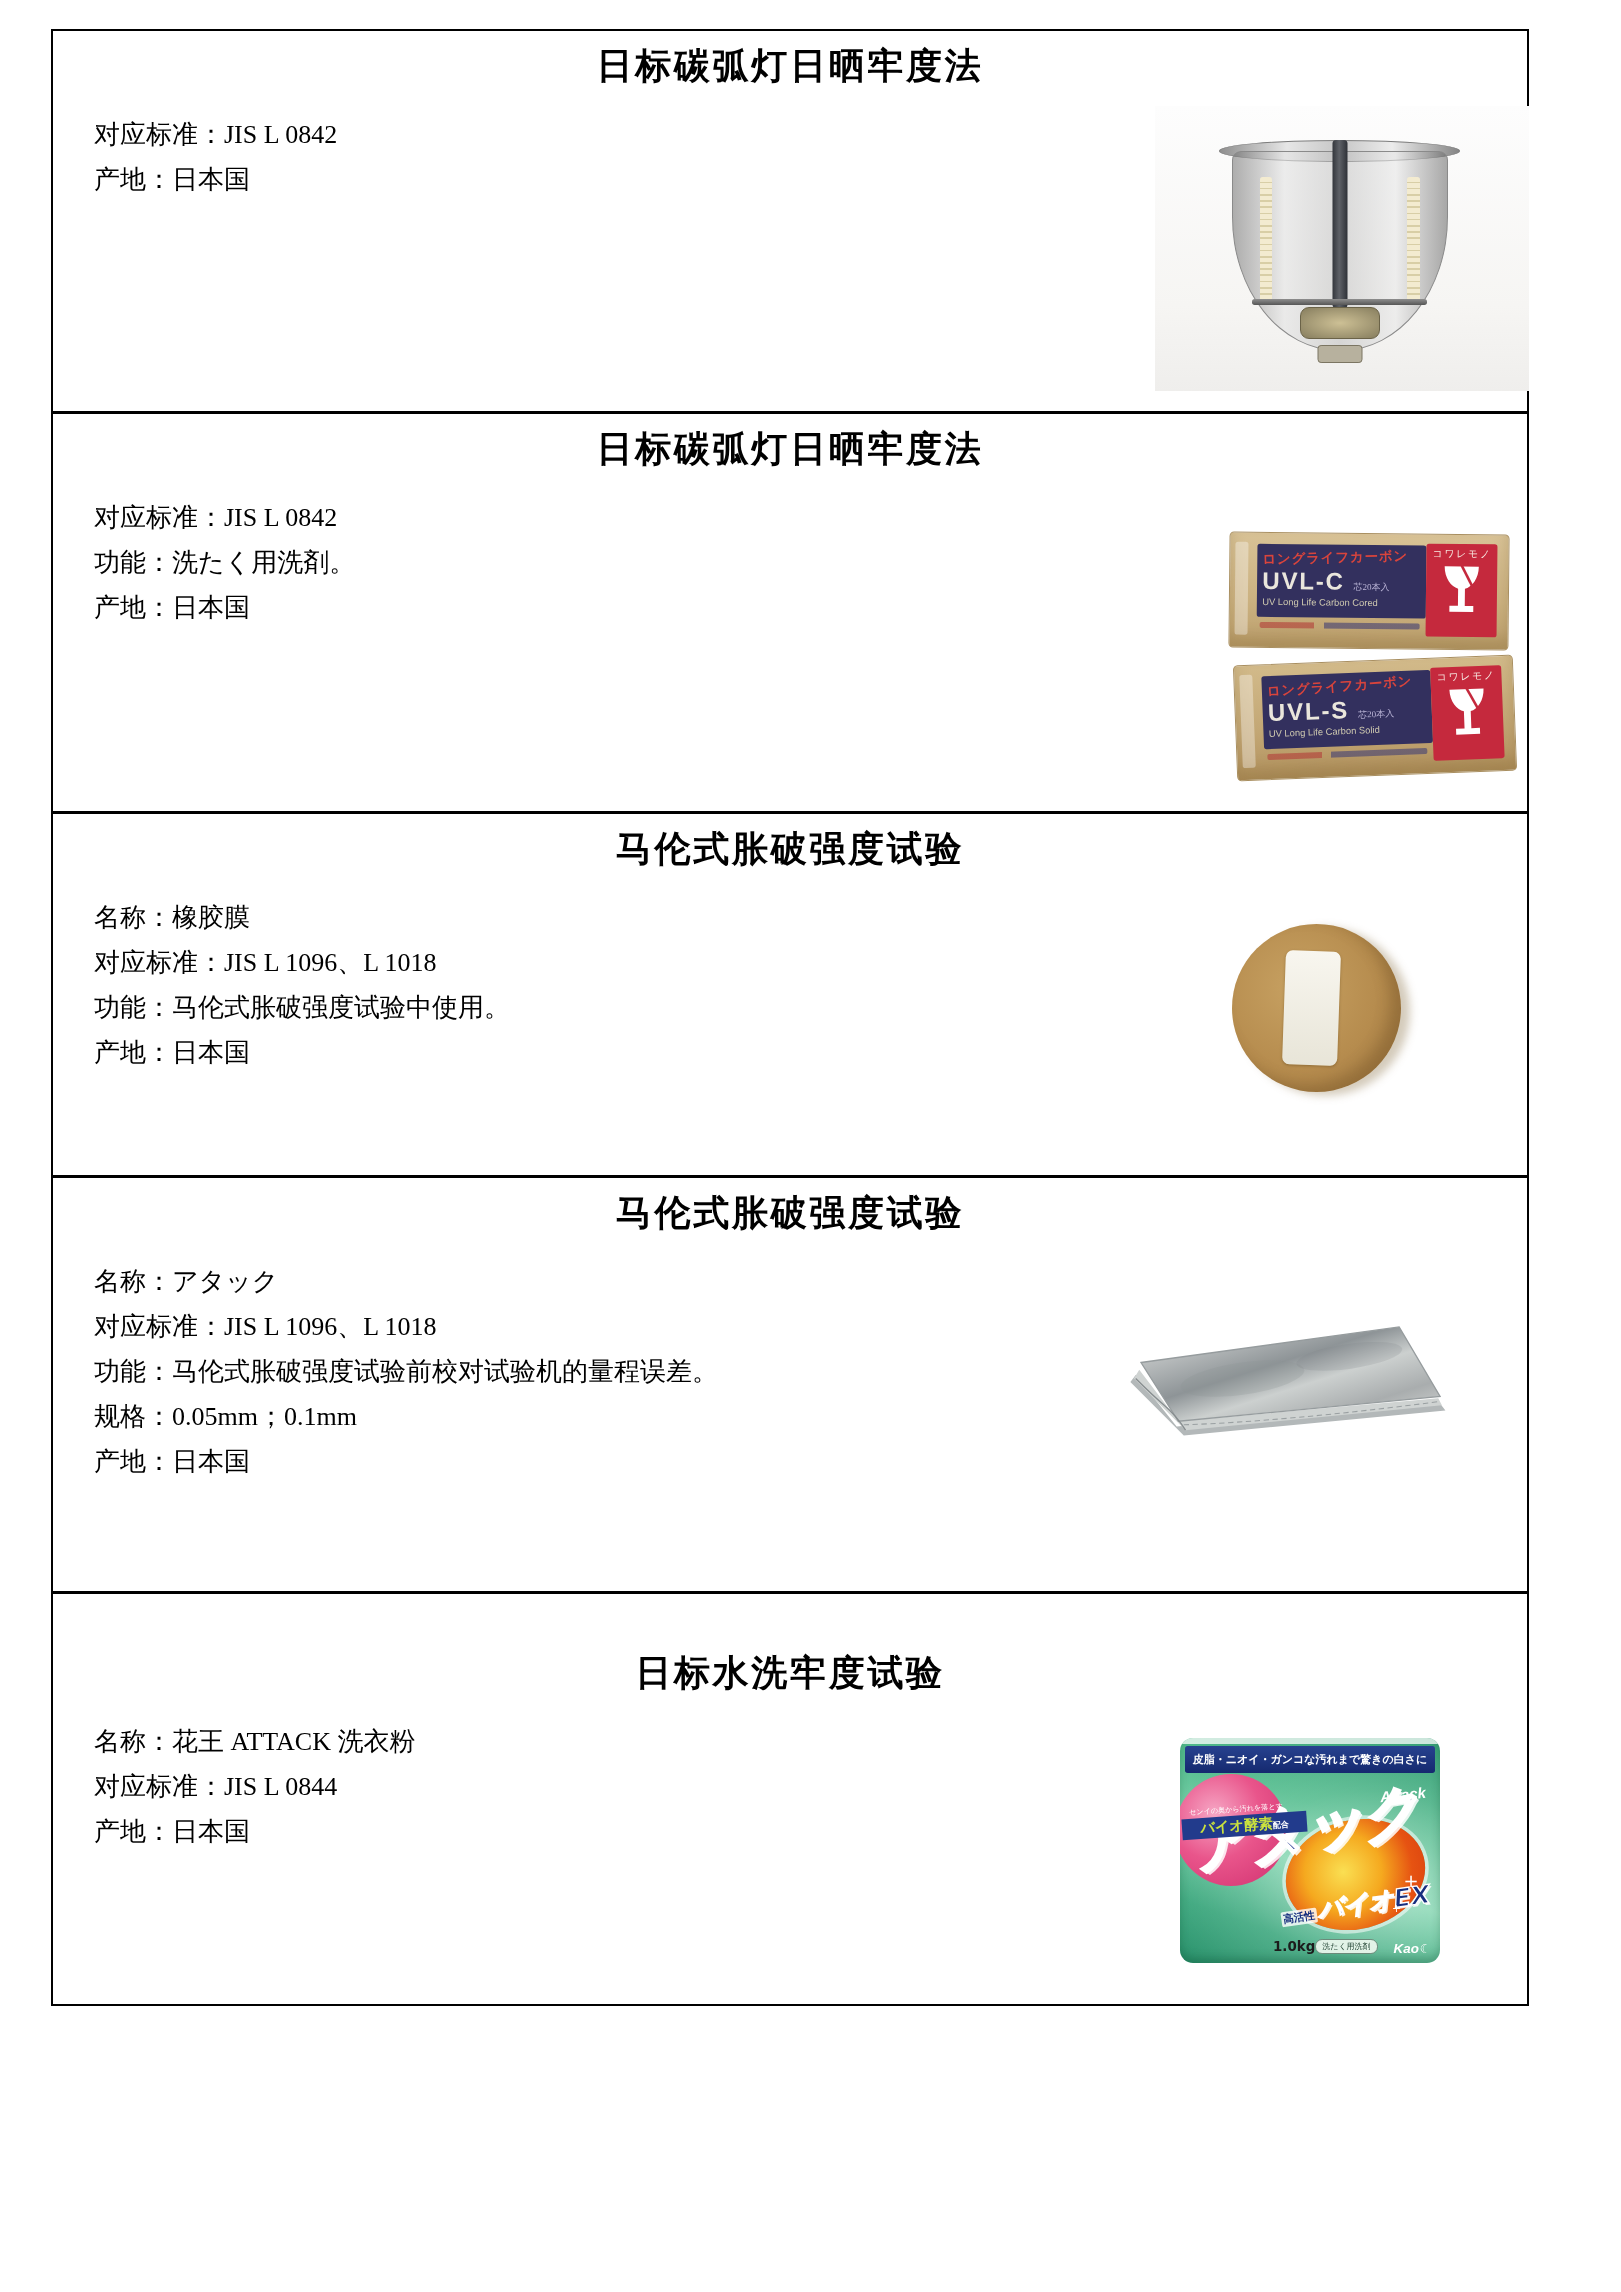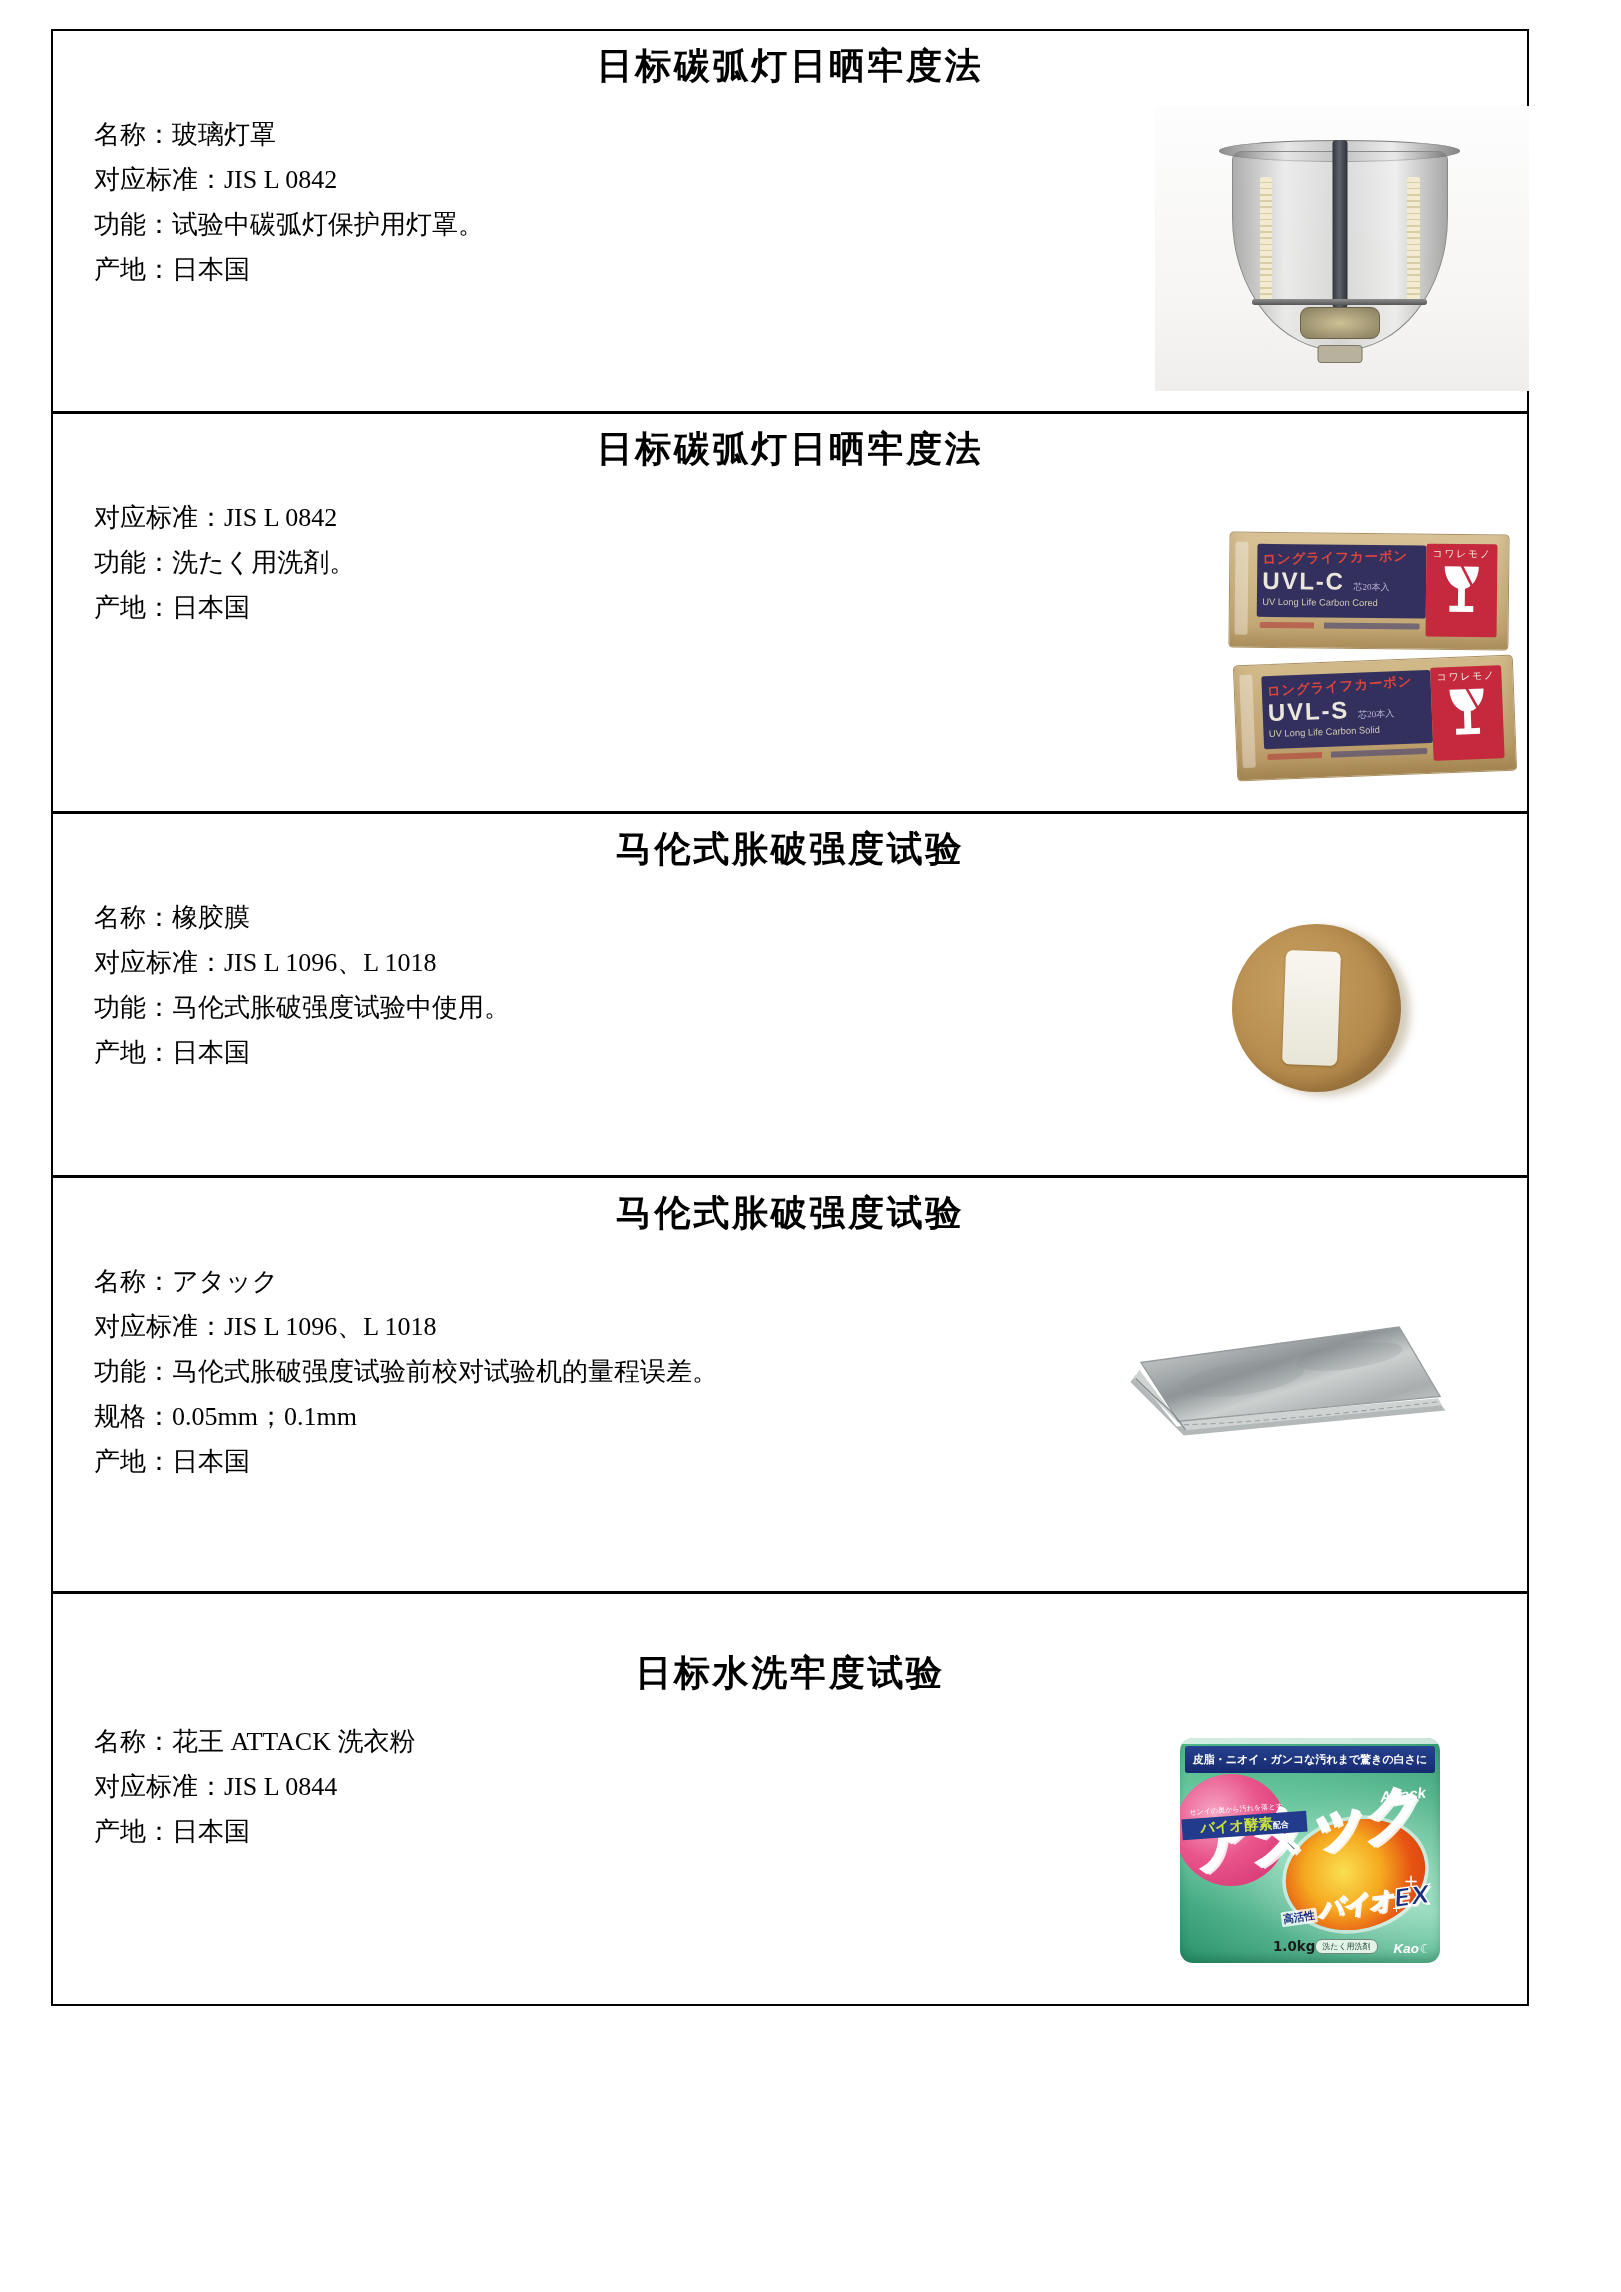--- a/index.html
+++ b/index.html
@@ -114,23 +114,21 @@
 </style>
 </head>
 <body>
 
 <div class="page">
   <div class="doc-table">
 
     <div class="row r1">
       <div class="title">日标碳弧灯日晒牢度法</div>
       <div class="fields">
-        <div>名称：玻璃灯罩</div>
         <div>对应标准：JIS L 0842</div>
-        <div>功能：试验中碳弧灯保护用灯罩。</div>
         <div>产地：日本国</div>
       </div>
       <div class="photo-frame photo1">
         <div class="glass-rim"></div>
         <div class="glass-body">
           <div class="electrode left"></div>
           <div class="electrode right"></div>
           <div class="center-rod"></div>
           <div class="cross-bar"></div>
           <div class="base-hub"></div>

